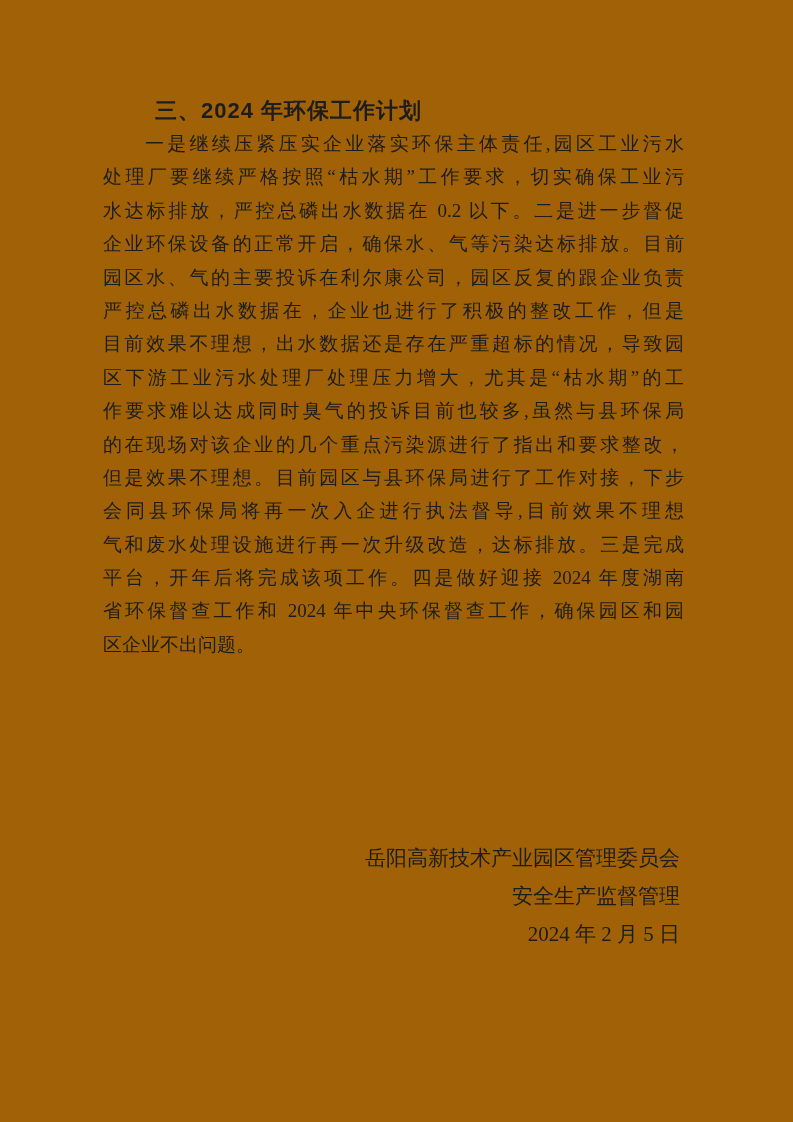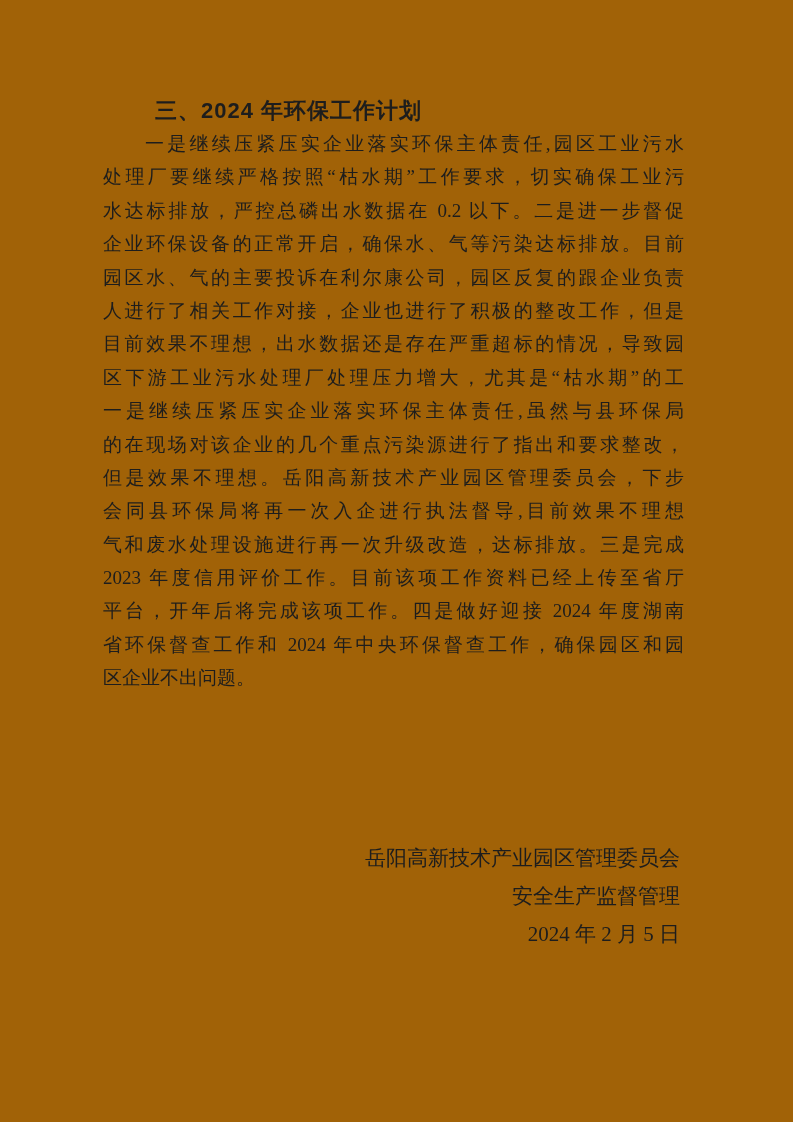--- a/index.html
+++ b/index.html
@@ -68,29 +68,28 @@
 <div class="page">
 
   <div class="heading">三、2024 年环保工作计划</div>
 
   <div class="paragraph">
     <div class="para-line indent">一是继续压紧压实企业落实环保主体责任,园区工业污水</div>
     <div class="para-line">处理厂要继续严格按照“枯水期”工作要求，切实确保工业污</div>
     <div class="para-line">水达标排放，严控总磷出水数据在 0.2 以下。二是进一步督促</div>
     <div class="para-line">企业环保设备的正常开启，确保水、气等污染达标排放。目前</div>
     <div class="para-line">园区水、气的主要投诉在利尔康公司，园区反复的跟企业负责</div>
-    <div class="para-line">人进行了相关工作对接，企业也进行了积极的整改工作，但是</div>
+    <div class="para-line">严控总磷出水数据在，企业也进行了积极的整改工作，但是</div>
     <div class="para-line">目前效果不理想，出水数据还是存在严重超标的情况，导致园</div>
     <div class="para-line">区下游工业污水处理厂处理压力增大，尤其是“枯水期”的工</div>
-    <div class="para-line">一是继续压紧压实企业落实环保主体责任,虽然与县环保局</div>
+    <div class="para-line">作要求难以达成同时臭气的投诉目前也较多,虽然与县环保局</div>
     <div class="para-line">的在现场对该企业的几个重点污染源进行了指出和要求整改，</div>
-    <div class="para-line">但是效果不理想。岳阳高新技术产业园区管理委员会，下步</div>
+    <div class="para-line">但是效果不理想。目前园区与县环保局进行了工作对接，下步</div>
     <div class="para-line">会同县环保局将再一次入企进行执法督导,目前效果不理想</div>
     <div class="para-line">气和废水处理设施进行再一次升级改造，达标排放。三是完成</div>
-    <div class="para-line">2023 年度信用评价工作。目前该项工作资料已经上传至省厅</div>
     <div class="para-line">平台，开年后将完成该项工作。四是做好迎接 2024 年度湖南</div>
     <div class="para-line">省环保督查工作和 2024 年中央环保督查工作，确保园区和园</div>
     <div class="para-line">区企业不出问题。</div>
   </div>
 
   <div class="signature">
     <div class="sig-line">岳阳高新技术产业园区管理委员会</div>
     <div class="sig-line">安全生产监督管理</div>
     <div class="sig-line">2024 年 2 月 5 日</div>
   </div>

